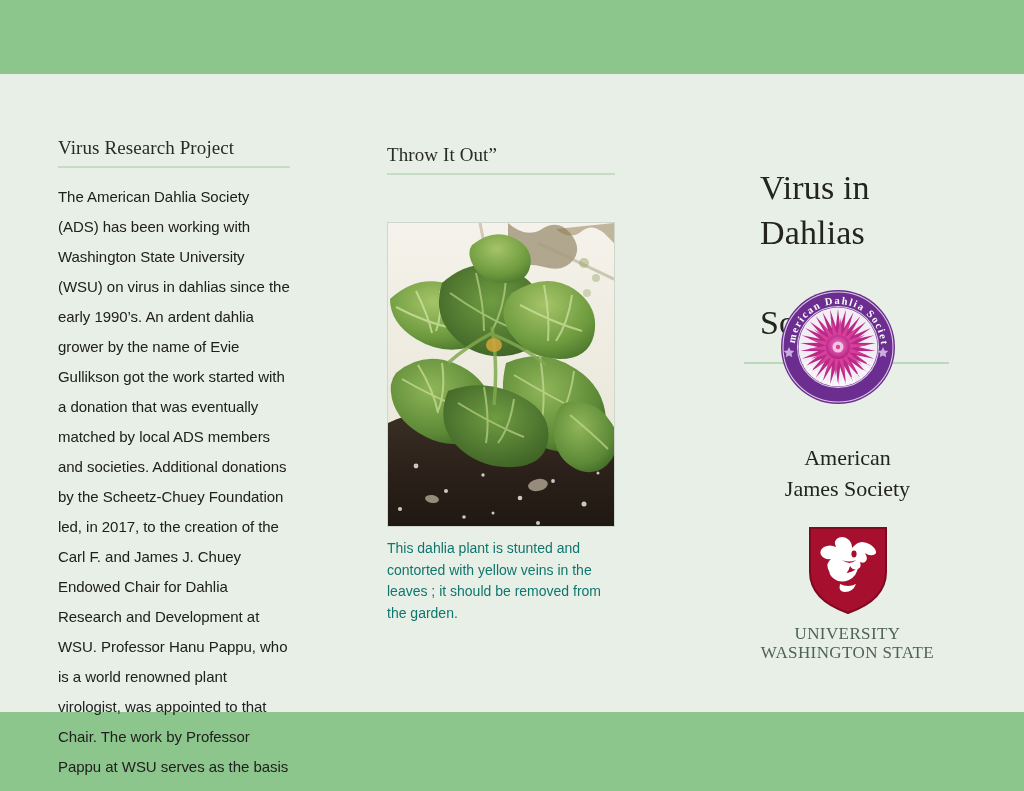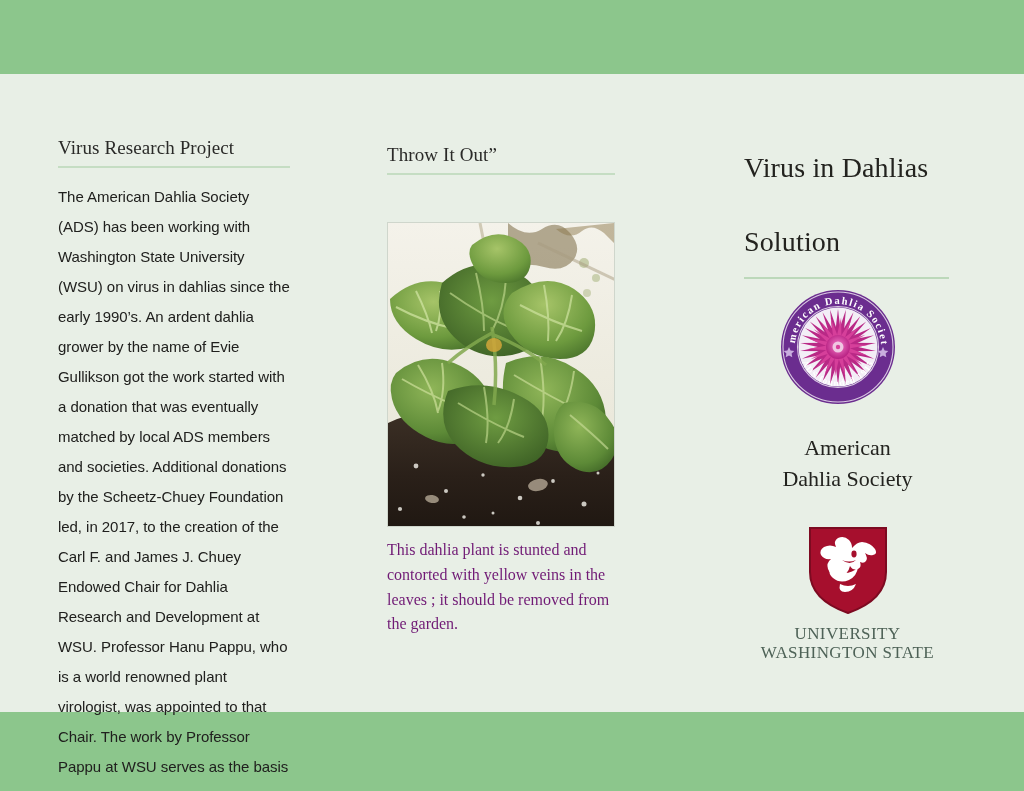--- a/index.html
+++ b/index.html
@@ -66,23 +66,23 @@
   .body-copy {
     font-family: "Liberation Sans", sans-serif;
     font-size: 15px;
     color: #20201e;
     line-height: 2.0;
     text-align: left;
     margin: 0;
     letter-spacing: -0.05px;
   }
   .caption {
-    font-family: Liberation Serif, serif;
-    font-size: 16px;
-    color: #701a75;
+    font-family: Liberation Sans, sans-serif;
+    font-size: 14px;
+    color: #0f766e;
     line-height: 1.55;
     margin: 0;
   }
 
   
   #left-heading-wrap { position: absolute; top: 62px; left: 0; width: 232px; }
   #left-body { position: absolute; top: 108px; left: 0; width: 232px; }
 
   
   #mid-heading-wrap { position: absolute; top: 46px; left: 0; width: 228px; }
@@ -96,44 +96,44 @@
     background: #dfe7dc;
     overflow: hidden;
   }
   #photo-wrap svg { display: block; width: 100%; height: 100%; }
   #mid-caption { position: absolute; top: 464px; left: 0; width: 225px; }
 
   
   #right-title-wrap { position: absolute; top: 76px; left: 4px; width: 211px; }
   .right-title {
     font-family: "Liberation Serif", serif;
-    font-size: 28px;
+    font-size: 34px;
     font-weight: 400;
     color: #23231f;
     line-height: 1.32;
-    margin: 0;
+    margin: 16px;
     letter-spacing: .15px;
   }
   .right-rule {
     height: 2px;
     background: #bcd8ba;
     margin: 16px 0 0 0;
     width: 205px;
   }
   #ads-logo-wrap {
     position: absolute;
     top: 213px;
     left: 38px;
     width: 120px;
     height: 122px;
   }
   #ads-logo-wrap svg { display: block; }
   #ads-name {
     position: absolute;
-    top: 358px;
+    top: 368px;
     left: 0;
     width: 215px;
     text-align: center;
     font-family: "Liberation Serif", serif;
     font-size: 22px;
     color: #23231f;
     line-height: 1.42;
   }
   #wsu-logo-wrap {
     position: absolute;
@@ -380,21 +380,21 @@
 
           <g fill="#c9aede">
             <path d="M11,62 l1.6,3.4 l3.7,.5 l-2.7,2.6 .7,3.7 -3.3,-1.8 -3.3,1.8 .7,-3.7 -2.7,-2.6 3.7,-.5 z" transform="translate(0,-2)"></path>
             <path d="M109,62 l1.6,3.4 l3.7,.5 l-2.7,2.6 .7,3.7 -3.3,-1.8 -3.3,1.8 .7,-3.7 -2.7,-2.6 3.7,-.5 z" transform="translate(-4,-2)"></path>
           </g>
         </svg>
       </div>
 
       <div id="ads-name">
         <span>American</span><br>
-        <span>Dahlia Society</span>
+        <span>James Society</span>
       </div>
 
       <div id="wsu-logo-wrap">
         <svg id="wsu-shield" width="84" height="92" viewBox="0 0 84 92" aria-hidden="true">
           <path d="M4 4 H80 V48 C80 70 62 82 42 89 C22 82 4 70 4 48 Z" fill="#a60f2d"></path>
           <path d="M4 4 H80 V48 C80 70 62 82 42 89 C22 82 4 70 4 48 Z" fill="none" stroke="#7d0a21" stroke-width="2"></path>
 
           <g fill="#ffffff">
             <path d="M56 18 q9 1 13 7 q3 5 -2 6 q-4 1 -8 -2 q3 5 1 8 q-2 3 -6 1 q2 5 -2 7
                      q-5 2 -8 -3 q-2 9 -10 10 q-9 1 -12 -7 q-2 -6 3 -10 q-7 1 -10 -4

